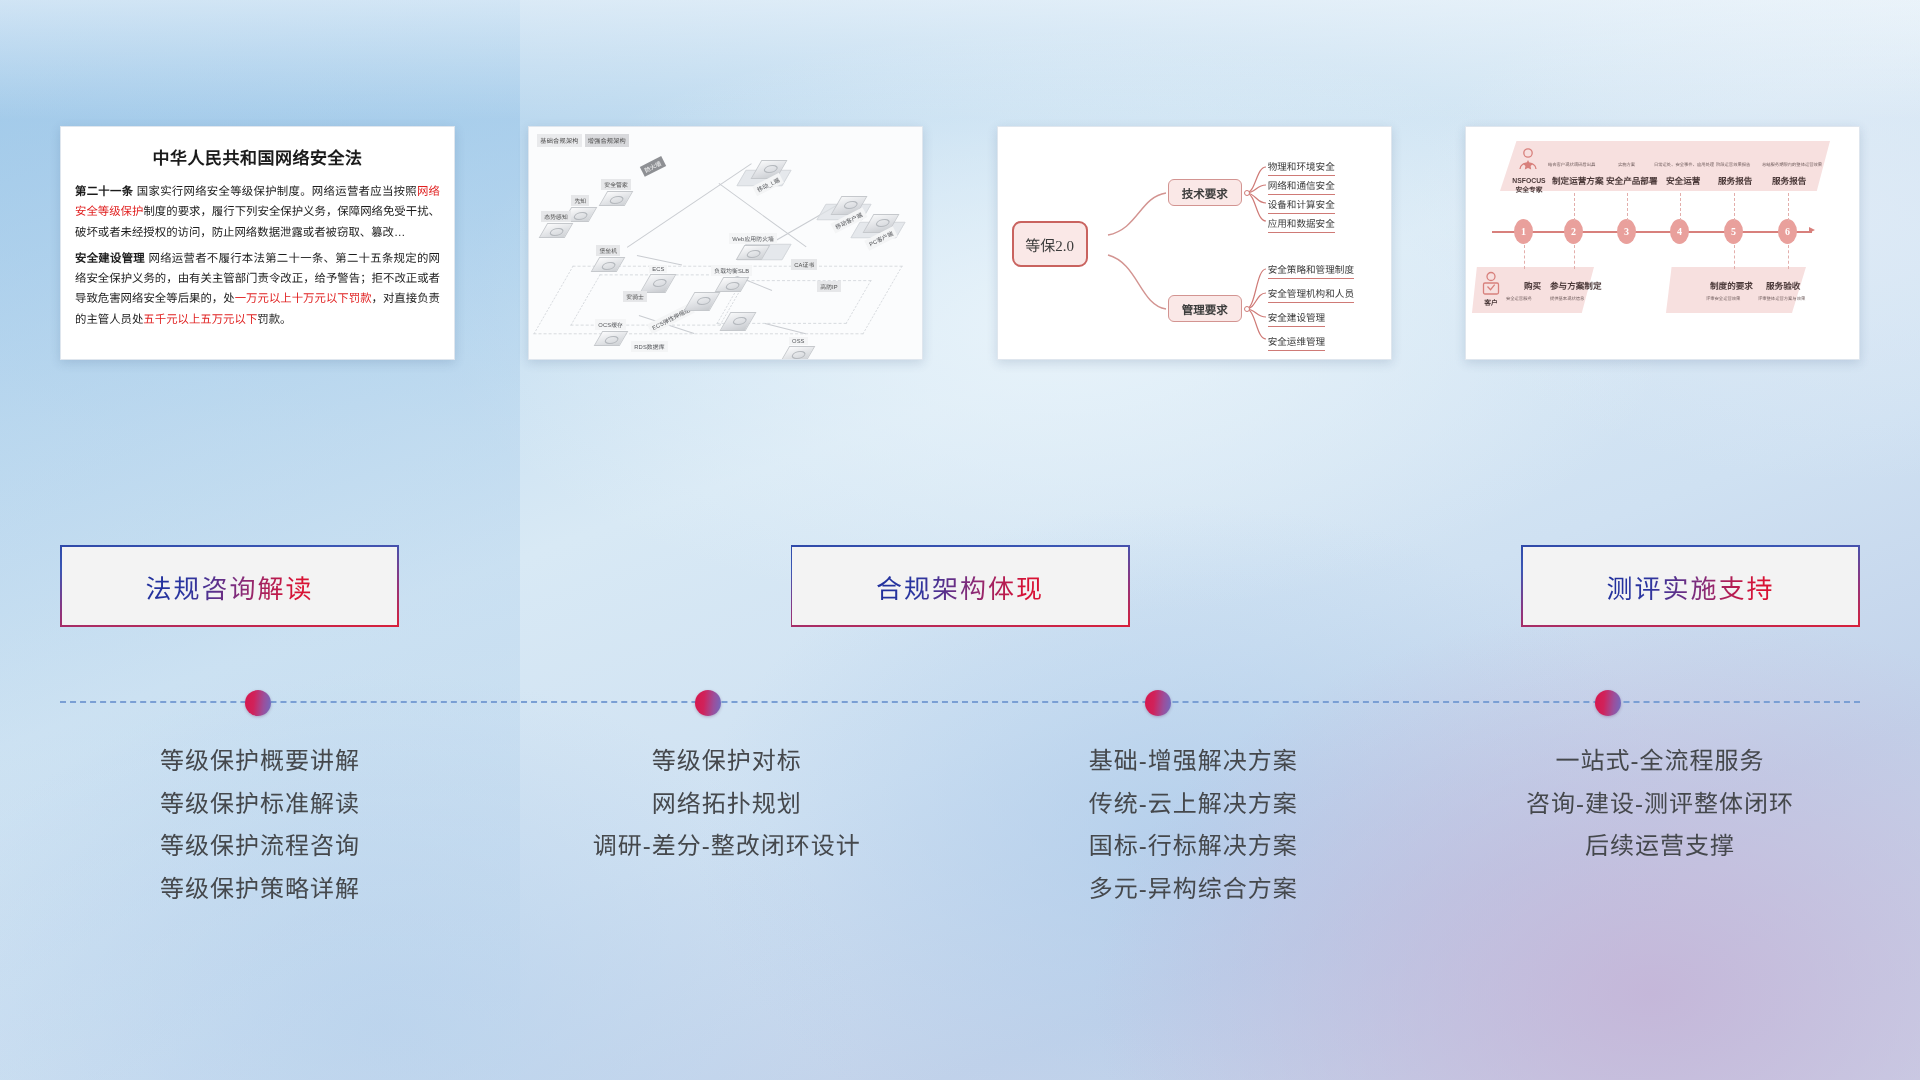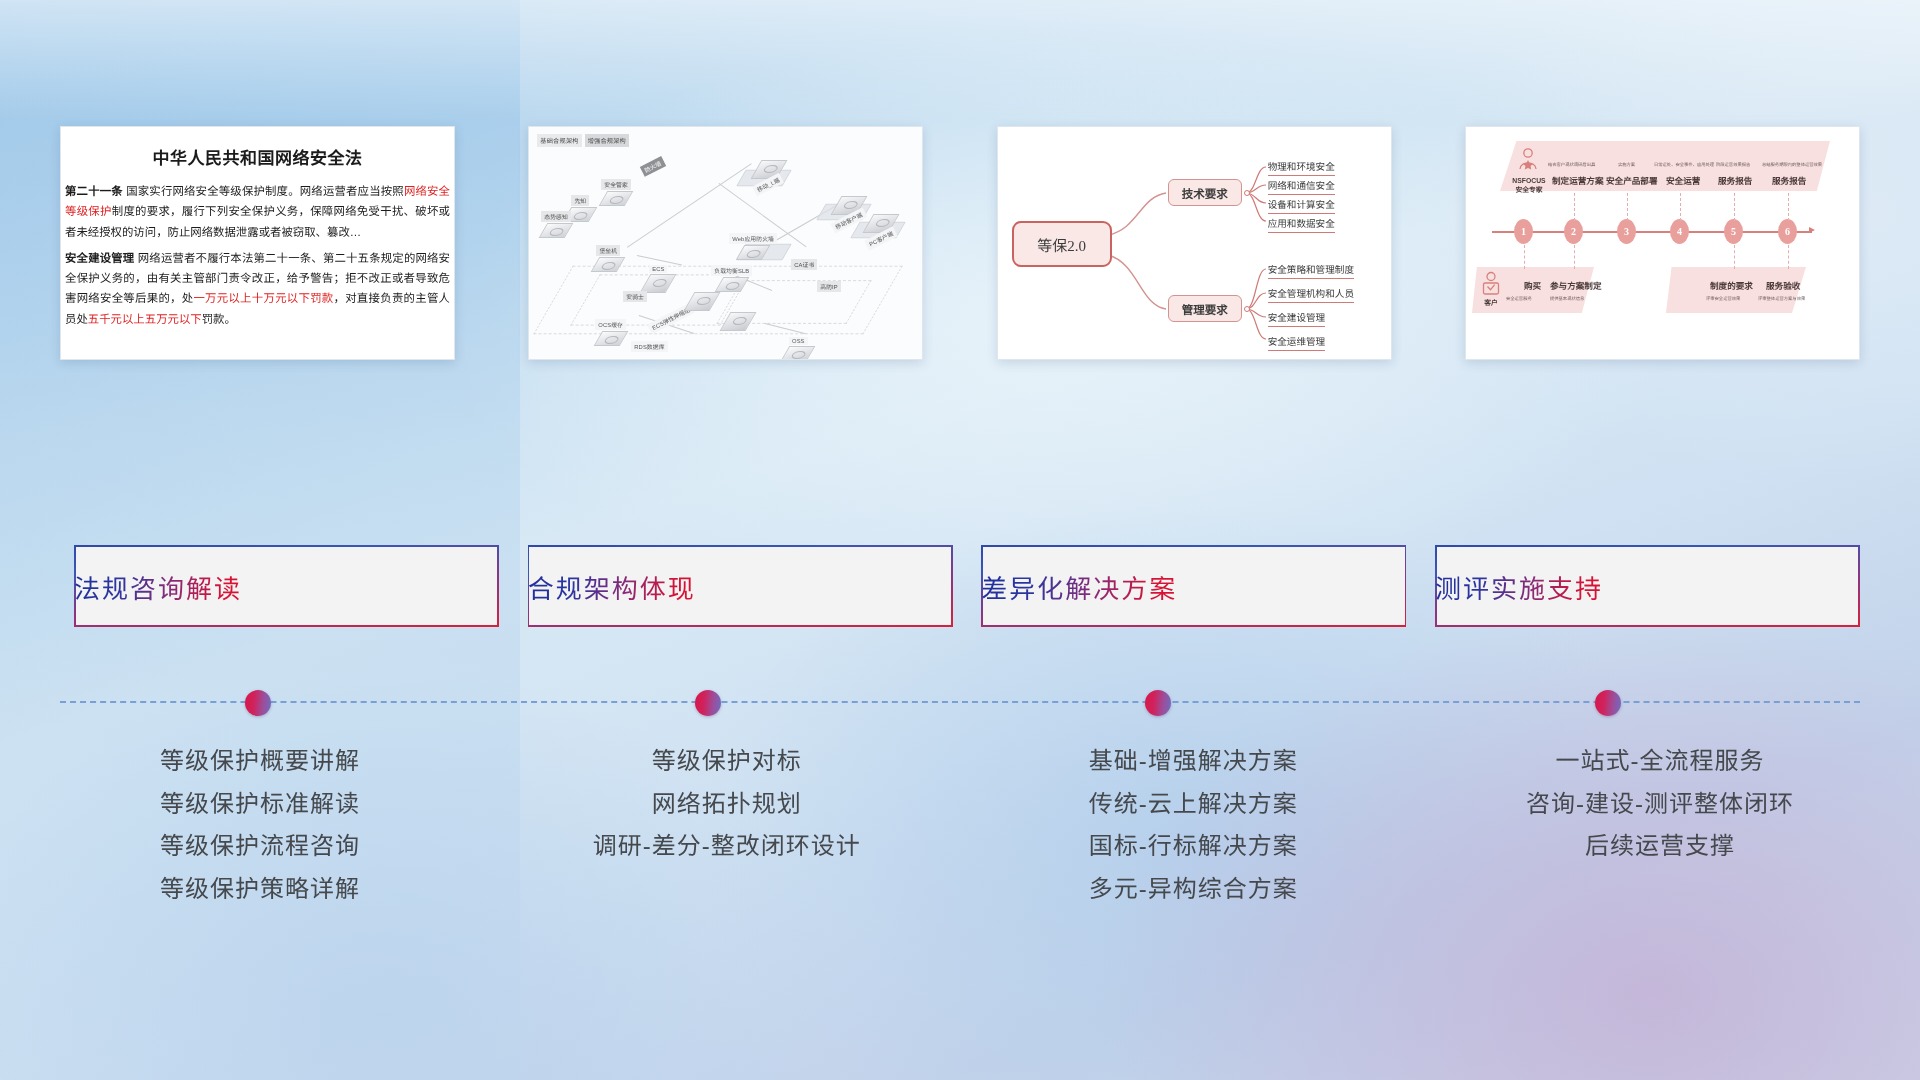--- a/index.html
+++ b/index.html
@@ -49,21 +49,21 @@
     overflow: hidden;
   }
 
   
   .law-title {
     text-align: center;
     font-size: 17px; font-weight: bold; color: #1b1b1b;
     letter-spacing: .5px;
     margin: 17px 0 12px 0;
   }
-  .law-body { padding: 0 4px; font-size: 11.4px; line-height: 1.78; color: #1b1b1b; text-align: justify; }
+  .law-body { padding: 0 14px; font-size: 11.4px; line-height: 1.78; color: #1b1b1b; text-align: justify; }
   .law-body p { margin-bottom: 6px; }
   .law-body b { font-weight: bold; }
   .law-red { color: #e01f1f; }
 
   
   .arch { position: absolute; inset: 0; background: #fbfcfd; }
   .arch-tabs { position: absolute; left: 8px; top: 7px; display: flex; gap: 3px; }
   .arch-tab {
     font-size: 6.2px; color: #4a4a4a; background: #e9eaec;
     padding: 2px 3px; white-space: nowrap; letter-spacing: .2px;
@@ -96,21 +96,21 @@
     transform: skewX(-30deg) scaleY(.62);
     border: .5px solid #d3d6da;
   }
   .arch-line { position: absolute; background: #c9ccd1; height: .5px; transform-origin: left center; }
   .arch-zone { position: absolute; border: .6px dashed #d4d7db; transform: skewX(-30deg) scaleY(.62); }
 
   
   .mm { position: absolute; inset: 0; background: #fff; }
   .mm-root {
     position: absolute; left: 14px; top: 94px;
-    width: 100px; height: 46px;
+    width: 76px; height: 46px;
     border: 2px solid #c9635f; border-radius: 9px;
     background: #fae8e7;
     display: flex; align-items: center; justify-content: center;
     font-size: 15px; color: #3b3b3b; font-weight: 500;
     font-family: "Liberation Serif", "DejaVu Serif", serif;
   }
   .mm-branch {
     position: absolute; width: 74px; height: 27px;
     border: 1.4px solid #d39491; border-radius: 6px;
     background: #fae8e7;
@@ -166,24 +166,24 @@
   .nf-role { position: absolute; font-size: 6.8px; font-weight: bold; color: #4d3b3b; text-align: center; line-height: 1.25; }
   .nf-person { position: absolute; }
 
   
   .banners {
     position: absolute; left: 60px; top: 545px;
     width: 1800px; height: 82px;
     display: flex; justify-content: space-between;
   }
   .banner {
-    width: 425px; height: 100%;
+    width: 339px; height: 100%;
     position: relative;
     background: #f3f3f3;
-    display: flex; align-items: center;  margin-left: 14px;
+    display: flex; align-items: center; justify-content: center;
   }
   .banner::before {
     content: ""; position: absolute; inset: 0;
     padding: 1.6px;
     background: linear-gradient(175deg, #2f49a8 0%, #3a56b4 22%, #8b3580 58%, #d8203a 100%);
     -webkit-mask: linear-gradient(#000 0 0) content-box, linear-gradient(#000 0 0);
     -webkit-mask-composite: xor;
             mask-composite: exclude;
     pointer-events: none;
   }
@@ -444,23 +444,20 @@
 </div>
 
 <div class="banners">
   <div class="banner">
     <span class="banner-text">法规咨询解读</span>
   </div>
   <div class="banner">
     <span class="banner-text">合规架构体现</span>
   </div>
   <div class="banner">
-    <span class="banner-text">差异化解决方案</span>
-  </div>
-  <div class="banner">
     <span class="banner-text">测评实施支持</span>
   </div>
 </div>
 
 <div class="timeline">
   <div class="tl-line"></div>
   <div class="tl-dot" style="left:185px;"></div>
   <div class="tl-dot" style="left:635px;"></div>
   <div class="tl-dot" style="left:1085px;"></div>
   <div class="tl-dot" style="left:1535px;"></div>

